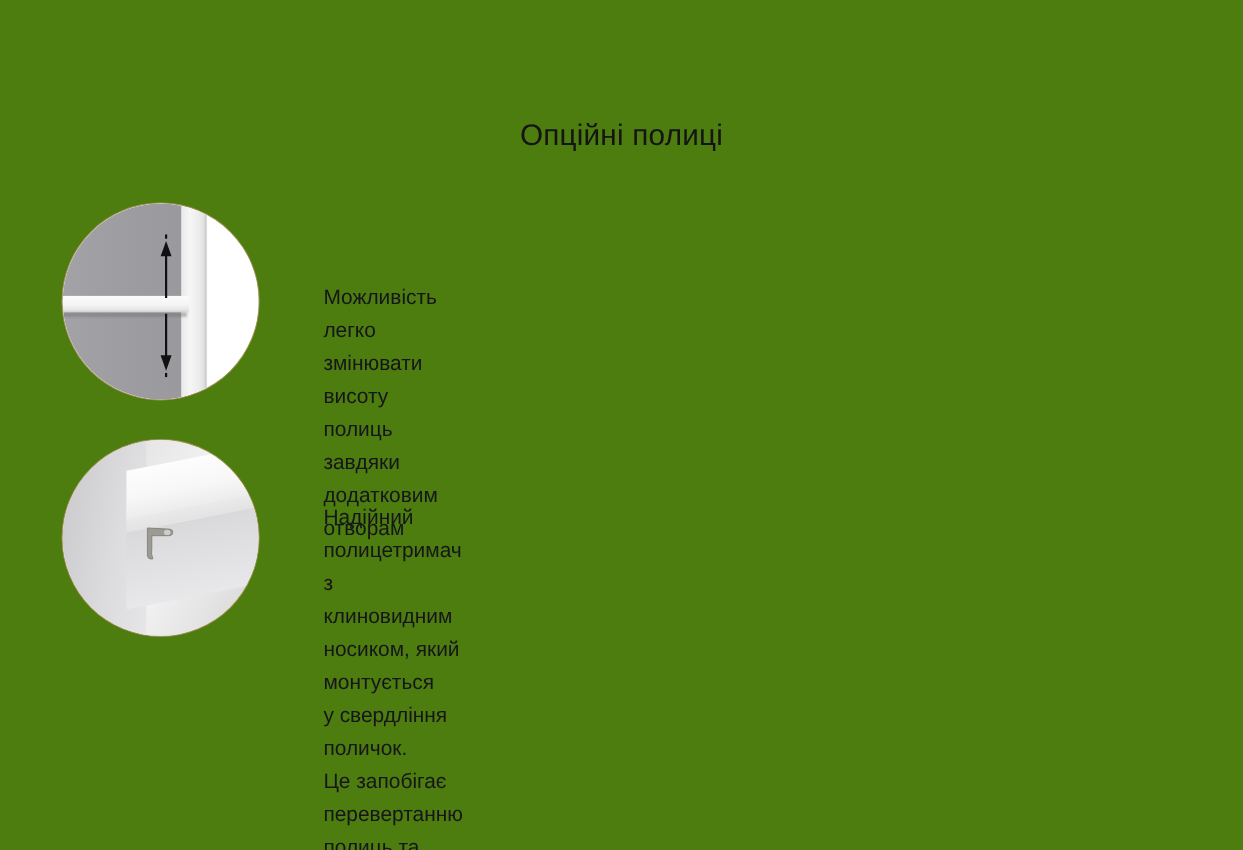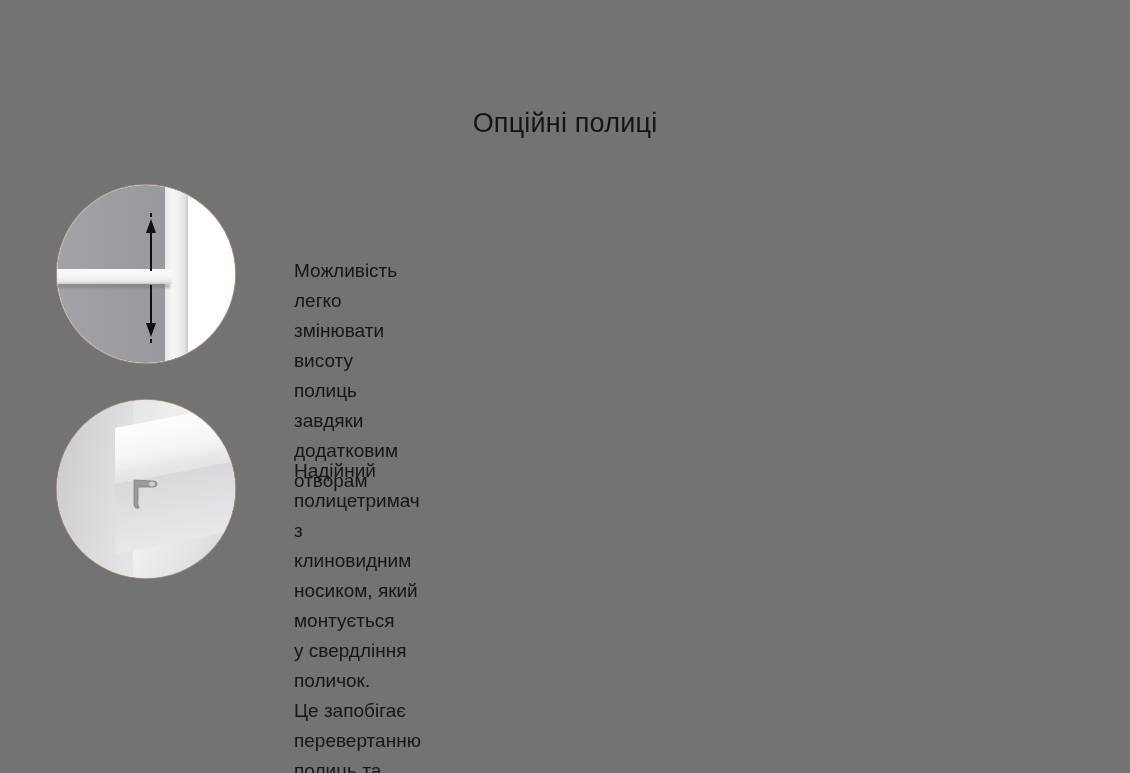--- a/index.html
+++ b/index.html
@@ -14,21 +14,21 @@
     font-family: "Liberation Sans", sans-serif;
     color: #1a1a1a;
     overflow: hidden;
     position: relative;
   }
 
   .slide {
     position: relative;
     width: 1130px;
     height: 773px;
-    background: #737373;
+    background: #4d7c0f;
   }
 
   
   .page-title {
     position: absolute;
     left: 0;
     top: 108px;
     width: 1130px;
     text-align: center;
     font-size: 27px;

